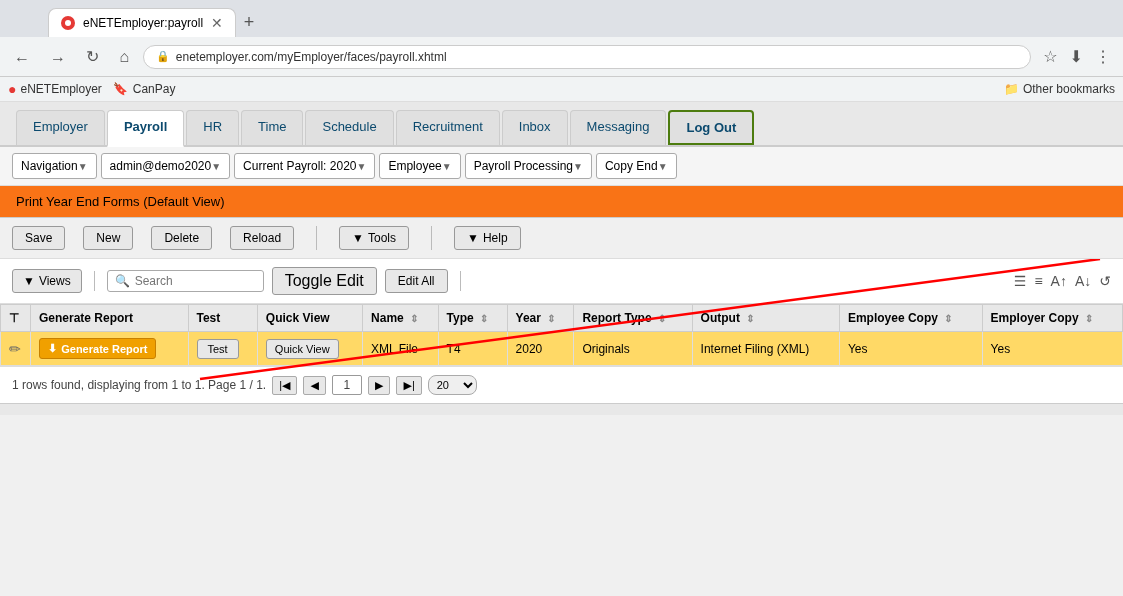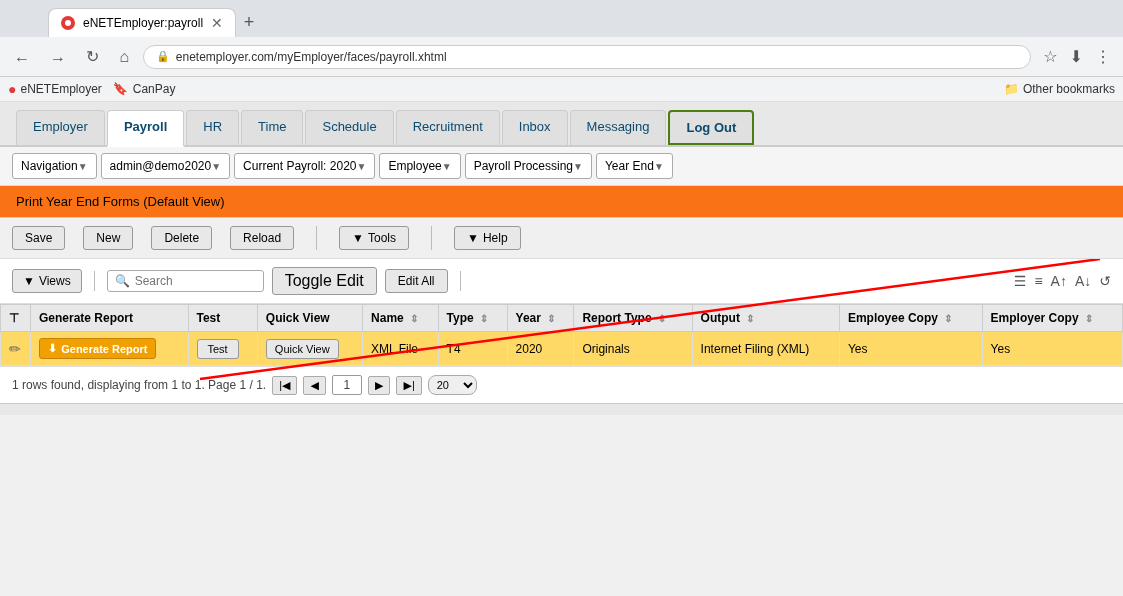--- a/index.html
+++ b/index.html
@@ -205,21 +205,21 @@
     </div>
     <div class="toolbar-dropdown">
       <span>Employee</span>
       <span class="arrow">▼</span>
     </div>
     <div class="toolbar-dropdown">
       <span>Payroll Processing</span>
       <span class="arrow">▼</span>
     </div>
     <div class="toolbar-dropdown">
-      <span>Year End</span>
+      <span>Copy End</span>
       <span class="arrow">▼</span>
     </div>
   </div>
 
   <div class="page-header">
     <span>Print Year End Forms (Default View)</span>
   </div>
 
   <div class="action-bar">
     <button class="action-btn">

